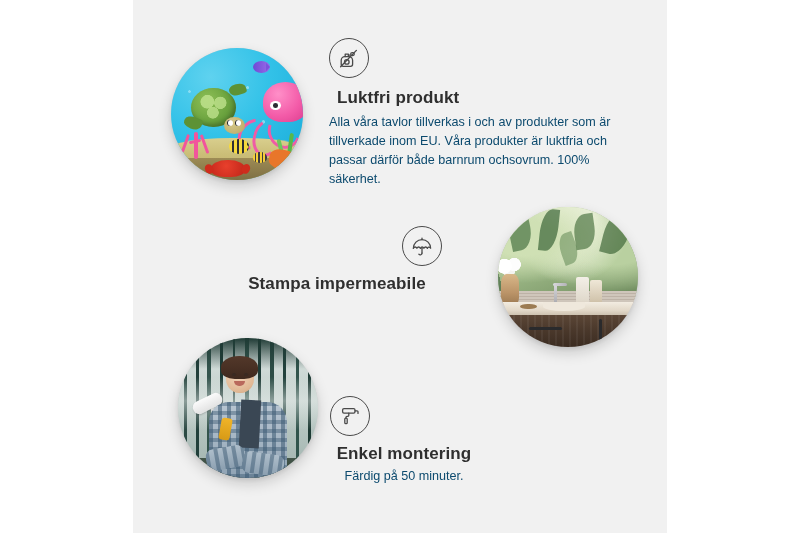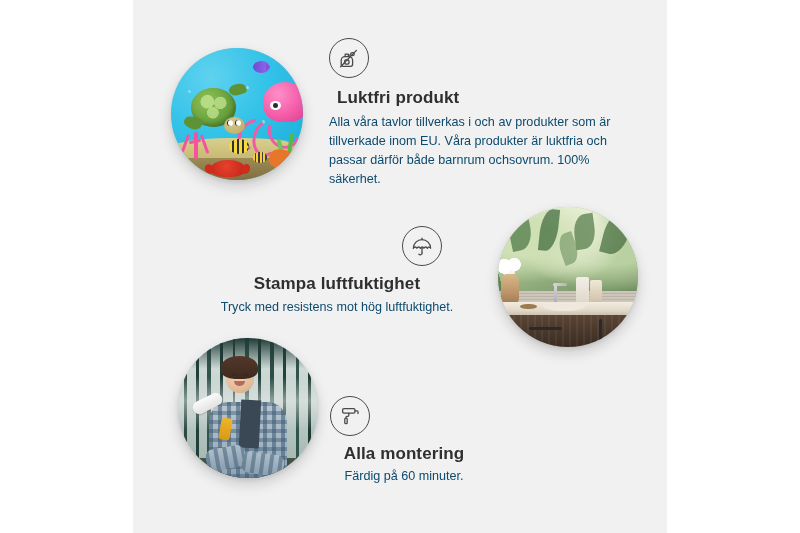--- a/index.html
+++ b/index.html
@@ -520,30 +520,29 @@
       <svg width="24" height="24" viewBox="0 0 24 24" fill="none" stroke="#4a4a4a" stroke-width="1.3" stroke-linecap="round" stroke-linejoin="round">
         <path d="M3.4 14.2a8.6 8.6 0 0 1 17.2 0"></path>
         <path d="M3.4 14.2c.9-1.6 2.6-1.6 3.5 0 .9-1.6 2.6-1.6 3.5 0"></path>
         <path d="M10.4 14.2c.9-1.6 2.6-1.6 3.5 0 .9-1.6 2.6-1.6 3.5 0"></path>
         <path d="M17.4 14.2c.6-1.1 1.7-1.4 2.6-.7"></path>
         <line x1="12" y1="14.2" x2="12" y2="19.1"></line>
         <path d="M12 19.1a1.8 1.8 0 0 1-3.1 1.2"></path>
         <line x1="12" y1="5.6" x2="12" y2="4.1"></line>
       </svg>
     </div>
-    <h3 class="f-title">Stampa luftfuktighet</h3>
-    <p class="f-body">Tryck med resistens mot hög luftfuktighet.</p>
+    <h3 class="f-title">Stampa impermeabile</h3>
   </div>
 
   <div class="feature" id="feature-assembly">
     <div class="f-icon">
       <svg width="24" height="24" viewBox="0 0 24 24" fill="none" stroke="#4a4a4a" stroke-width="1.3" stroke-linecap="round" stroke-linejoin="round">
         <rect x="4.6" y="4.6" width="12.4" height="4.6" rx="1.4"></rect>
         <path d="M17 6.9h2.1a.9.9 0 0 1 .9.9v1.6"></path>
         <path d="M10.8 9.2v2.1a1 1 0 0 1-1 1H9a1 1 0 0 0-1 1v.8"></path>
         <rect x="6.8" y="14.1" width="2.4" height="5.6" rx="1"></rect>
       </svg>
     </div>
-    <h3 class="f-title">Alla montering</h3>
-    <p class="f-body">Färdig på 60 minuter.</p>
+    <h3 class="f-title">Enkel montering</h3>
+    <p class="f-body">Färdig på 50 minuter.</p>
   </div>
 
 </div>
 
 </body></html>

